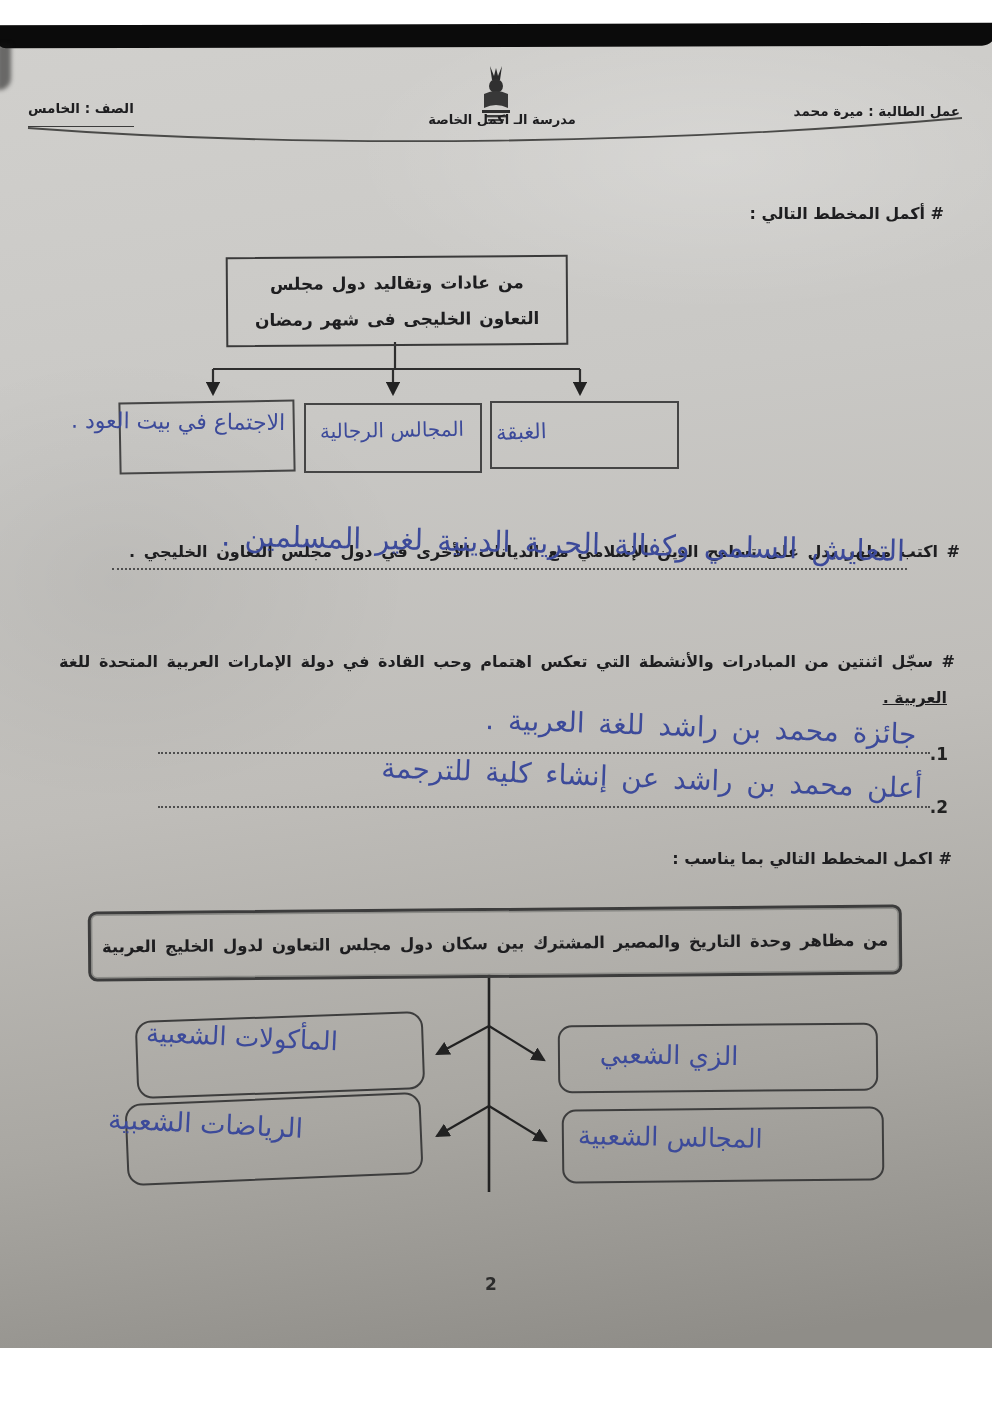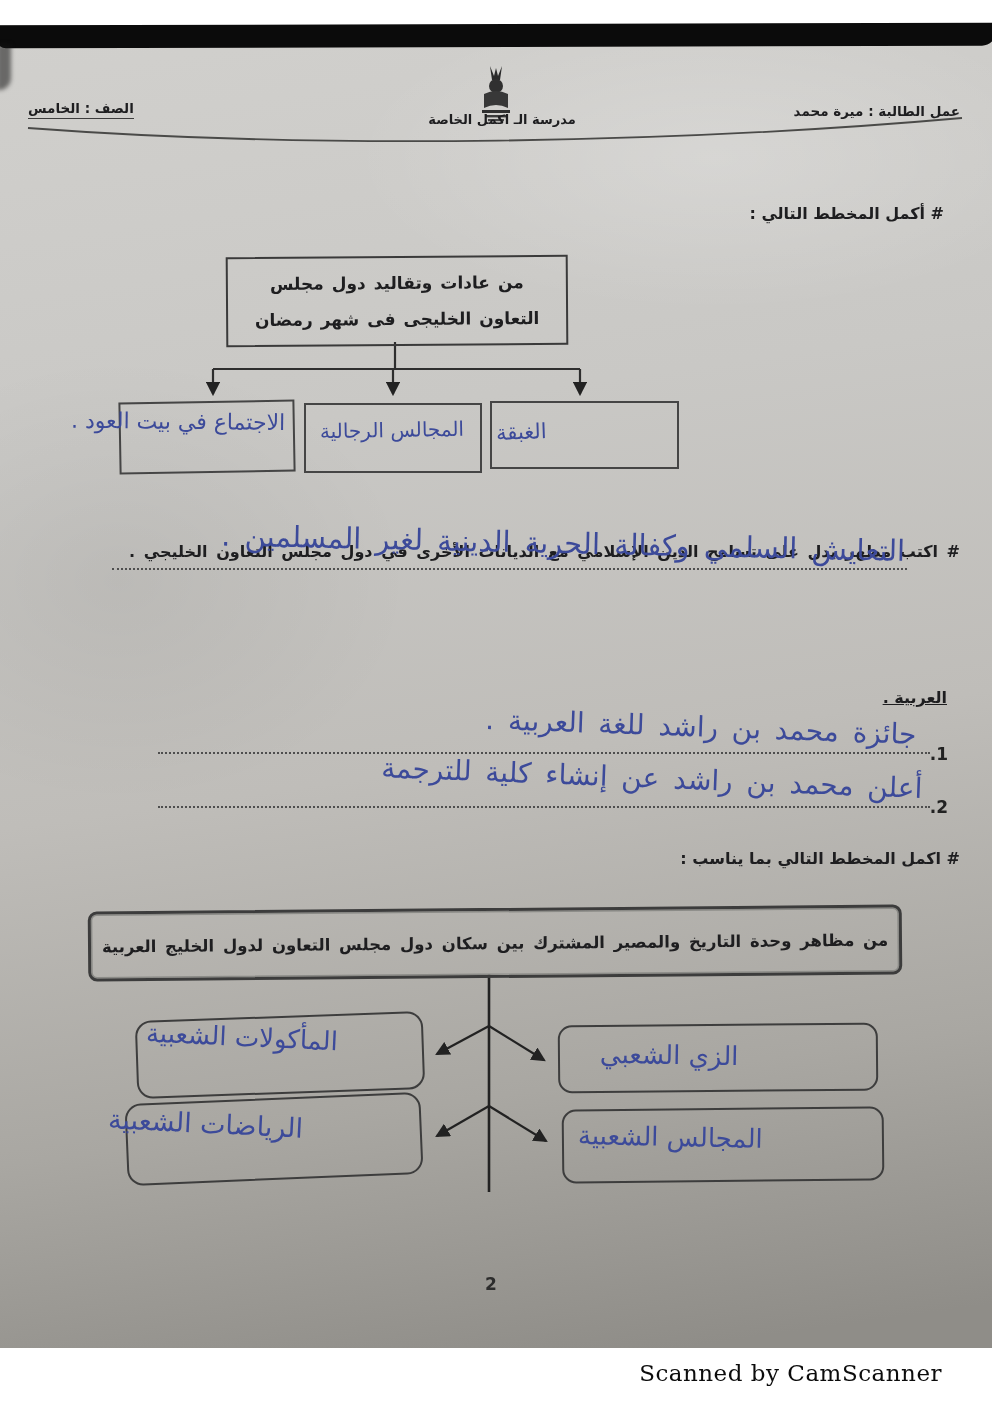--- a/index.html
+++ b/index.html
@@ -22,28 +22,28 @@
              font-size:23px;color:#0c0c0c;letter-spacing:.5px;}
   
   .ar{direction:rtl;color:#1e1e20;}
   .print{font-weight:bold;}
   .hw{font-family:"DejaVu Sans",sans-serif;color:#3c4a9a;white-space:nowrap;direction:rtl;}
   .abs{position:absolute;}
   .nowrap{white-space:nowrap;}
   
   .hdr-student{top:103px;right:32px;font-size:13.5px;margin-left:48px;}
   .hdr-school{top:112px;left:382px;width:240px;text-align:center;font-size:13px;}
-  .hdr-grade{top:100px;left:28px;font-size:13.5px;border-bottom:1.5px solid #3c3c3c;padding-bottom:2px;}
+  .hdr-grade{top:100px;left:28px;font-size:13.5px;border-bottom:1.5px solid #3c3c3c;padding-bottom:10px;}
   .logo{position:absolute;left:470px;top:64px;width:52px;height:60px;}
   
   .q1-prompt{top:204px;right:48px;font-size:16px;}
   .q2-prompt{top:506px;right:32px;font-size:16px;word-spacing:3px;margin-top:36px;}
   .q3-line1{top:652px;right:37px;font-size:16px;word-spacing:3px;}
   .q3-line2{top:688px;right:45px;font-size:16px;text-decoration:underline;}
-  .q4-prompt{top:849px;right:32px;font-size:16px;}
+  .q4-prompt{top:849px;right:40px;font-size:16px;}
   
   .c1-root{left:226px;top:256px;width:338px;height:86px;border:2.5px solid #3a3a3a;
            display:flex;flex-direction:column;justify-content:center;text-align:center;
            font-size:17px;font-weight:bold;line-height:36px;word-spacing:2px;transform:rotate(-.4deg);}
   .c1-box{border:2px solid #454545;background:transparent;}
   .c1-right{left:490px;top:401px;width:185px;height:64px;}
   .c1-mid{left:304px;top:403px;width:174px;height:66px;}
   .c1-left{left:119px;top:401px;width:172px;height:68px;transform:rotate(-1deg);}
   .hw-ghabga{left:496px;top:420px;font-size:21px;transform:rotate(-2deg);}
   .hw-majalis-rijal{left:310px;top:418px;width:164px;text-align:center;font-size:20px;transform:rotate(-1deg);}
@@ -133,20 +133,21 @@
     <div class="abs c1-box c1-mid"></div>
     <div class="abs c1-box c1-left"></div>
     <div class="abs hw hw-ghabga">الغبقة</div>
     <div class="abs hw hw-majalis-rijal">المجالس الرجالية</div>
     <div class="abs hw hw-ijtimaa">الاجتماع في بيت العود .</div>
 
     <div class="abs ar print q2-prompt nowrap"># اكتب مظهر يدل على تسامح الدين الإسلامي مع الديانات الأخرى في دول مجلس التعاون الخليجي .</div>
     <div class="abs hw hw-q2">التعايش السلمي وكفالة الحرية الدينية لغير المسلمين .</div>
     <div class="dot dot-q2"></div>
 
+    <div class="abs ar print q3-line1 nowrap"># سجّل اثنتين من المبادرات والأنشطة التي تعكس اهتمام وحب القادة في دولة الإمارات العربية المتحدة للغة</div>
     <div class="abs ar print q3-line2 nowrap">العربية .</div>
     <div class="abs num n1">1.</div>
     <div class="abs hw hw-i1">جائزة محمد بن راشد للغة العربية .</div>
     <div class="dot dot-i1"></div>
     <div class="abs num n2">2.</div>
     <div class="abs hw hw-i2">أعلن محمد بن راشد عن إنشاء كلية للترجمة</div>
     <div class="dot dot-i2"></div>
 
     <div class="abs ar print q4-prompt nowrap"># اكمل المخطط التالي بما يناسب :</div>
     <div class="abs ar c2-root">
@@ -158,14 +159,13 @@
     <div class="abs c2-box c2-bl"></div>
     <div class="abs hw hw-zay">الزي الشعبي</div>
     <div class="abs hw hw-maakulat">المأكولات الشعبية</div>
     <div class="abs hw hw-majalis-shab">المجالس الشعبية</div>
     <div class="abs hw hw-riyadat">الرياضات الشعبية</div>
 
     <div class="abs pagenum">2</div>
   </div>
 
   <div class="scan-bottom"></div>
-  <div class="watermark abs">Scanned by CamScanner</div>
 </div>
 
 </body></html>

